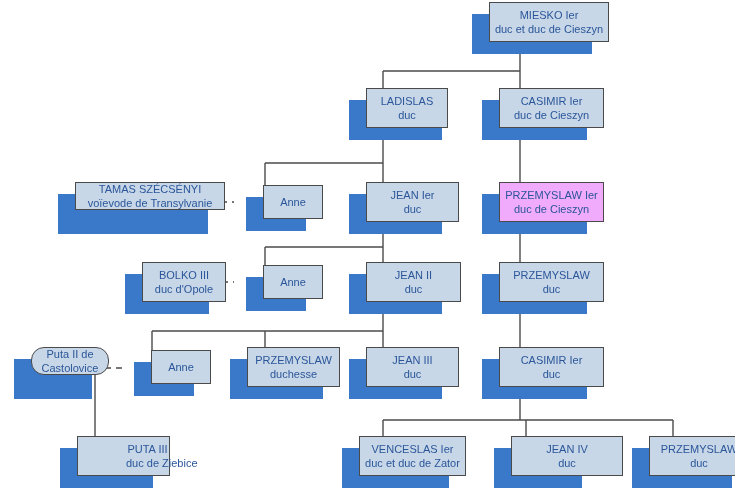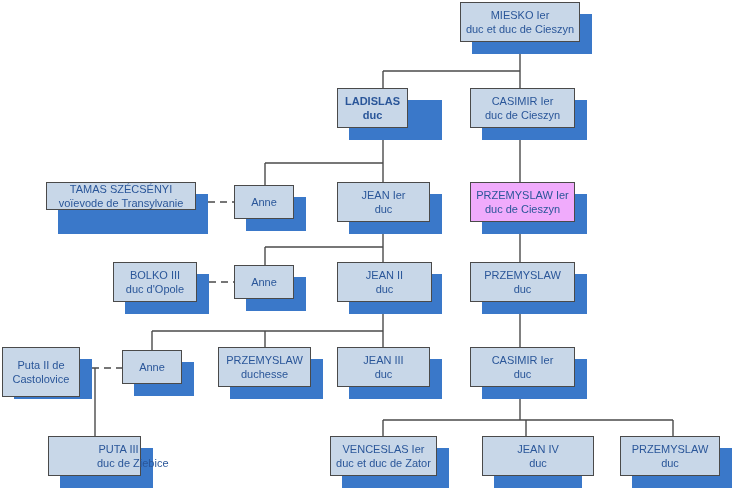--- a/index.html
+++ b/index.html
@@ -31,20 +31,21 @@
     color: #2a5699;
     display: flex;
     flex-direction: column;
     align-items: center;
     justify-content: center;
     text-align: center;
     font-size: 11px;
     line-height: 14px;
     z-index: 3;
     white-space: nowrap;
+    margin-left: 29px;
   }
   .node .line1, .node .line2 {
     display: block;
     width: 100%;
   }
   .shadow {
     position: absolute;
     background: #3a78c9;
     z-index: 1;
   }
@@ -83,21 +84,21 @@
       <polyline points="196,202 234,202" fill="none" stroke="#4a4a4a" stroke-width="1.4" stroke-dasharray="7,5"></polyline>
       <polyline points="197,282 234,282" fill="none" stroke="#4a4a4a" stroke-width="1.4" stroke-dasharray="7,5"></polyline>
       <polyline points="80,368 122,368" fill="none" stroke="#4a4a4a" stroke-width="1.4" stroke-dasharray="7,5"></polyline>
     </svg>
 <div class="shadow" style="left: 472px; top: 14px; width: 120px; height: 40px; background: rgb(58, 120, 201);"></div>
     <div class="node" style="left: 460px; top: 2px; width: 120px; height: 40px; background: rgb(200, 215, 232); border-color: rgb(74, 74, 74); color: rgb(42, 86, 153);">
       <span class="line1">MIESKO Ier</span>
       <span class="line2">duc et duc de Cieszyn</span>
     </div>
     <div class="shadow" style="left: 349px; top: 100px; width: 93px; height: 40px; background: rgb(58, 120, 201);"></div>
-    <div class="node" style="left: 337px; top: 88px; width: 71px; height: 40px; background: rgb(200, 215, 232); border-color: rgb(74, 74, 74); color: rgb(42, 86, 153); font-weight: bold;">
+    <div class="node" style="left: 337px; top: 88px; width: 82px; height: 40px; background: rgb(200, 215, 232); border-color: rgb(74, 74, 74); color: rgb(42, 86, 153);">
       <span class="line1">LADISLAS</span>
       <span class="line2">duc</span>
     </div>
     <div class="shadow" style="left: 482px; top: 100px; width: 105px; height: 40px; background: rgb(58, 120, 201);"></div>
     <div class="node" style="left: 470px; top: 88px; width: 105px; height: 40px; background: rgb(200, 215, 232); border-color: rgb(74, 74, 74); color: rgb(42, 86, 153);">
       <span class="line1">CASIMIR Ier</span>
       <span class="line2">duc de Cieszyn</span>
     </div>
     <div class="shadow" style="left: 58px; top: 194px; width: 150px; height: 40px; background: rgb(58, 120, 201);"></div>
     <div class="node" style="left: 46px; top: 182px; width: 150px; height: 28px; background: rgb(200, 215, 232); border-color: rgb(74, 74, 74); color: rgb(42, 86, 153);">
@@ -131,21 +132,21 @@
     <div class="node" style="left: 337px; top: 262px; width: 95px; height: 40px; background: rgb(200, 215, 232); border-color: rgb(74, 74, 74); color: rgb(42, 86, 153);">
       <span class="line1">JEAN II</span>
       <span class="line2">duc</span>
     </div>
     <div class="shadow" style="left: 482px; top: 274px; width: 105px; height: 40px; background: rgb(58, 120, 201);"></div>
     <div class="node" style="left: 470px; top: 262px; width: 105px; height: 40px; background: rgb(200, 215, 232); border-color: rgb(74, 74, 74); color: rgb(42, 86, 153);">
       <span class="line1">PRZEMYSLAW</span>
       <span class="line2">duc</span>
     </div>
     <div class="shadow" style="left: 14px; top: 359px; width: 78px; height: 40px; background: rgb(58, 120, 201);"></div>
-    <div class="node" style="left: 2px; top: 347px; width: 78px; height: 50px; background: rgb(200, 215, 232); border-color: rgb(74, 74, 74); color: rgb(42, 86, 153);">
+    <div class="node" style="left: 2px; top: 347px; width: 78px; height: 28px; background: rgb(200, 215, 232); border-color: rgb(74, 74, 74); color: rgb(42, 86, 153); border-radius: 13px;">
       <span class="line1">Puta II de</span>
       <span class="line2">Castolovice</span>
     </div>
     <div class="shadow" style="left: 134px; top: 362px; width: 60px; height: 34px; background: rgb(58, 120, 201);"></div>
     <div class="node" style="left: 122px; top: 350px; width: 60px; height: 34px; background: rgb(200, 215, 232); border-color: rgb(74, 74, 74); color: rgb(42, 86, 153);">
       <span class="line1">Anne</span>
     </div>
     <div class="shadow" style="left: 230px; top: 359px; width: 93px; height: 40px; background: rgb(58, 120, 201);"></div>
     <div class="node" style="left: 218px; top: 347px; width: 93px; height: 40px; background: rgb(200, 215, 232); border-color: rgb(74, 74, 74); color: rgb(42, 86, 153);">
       <span class="line1">PRZEMYSLAW</span>

